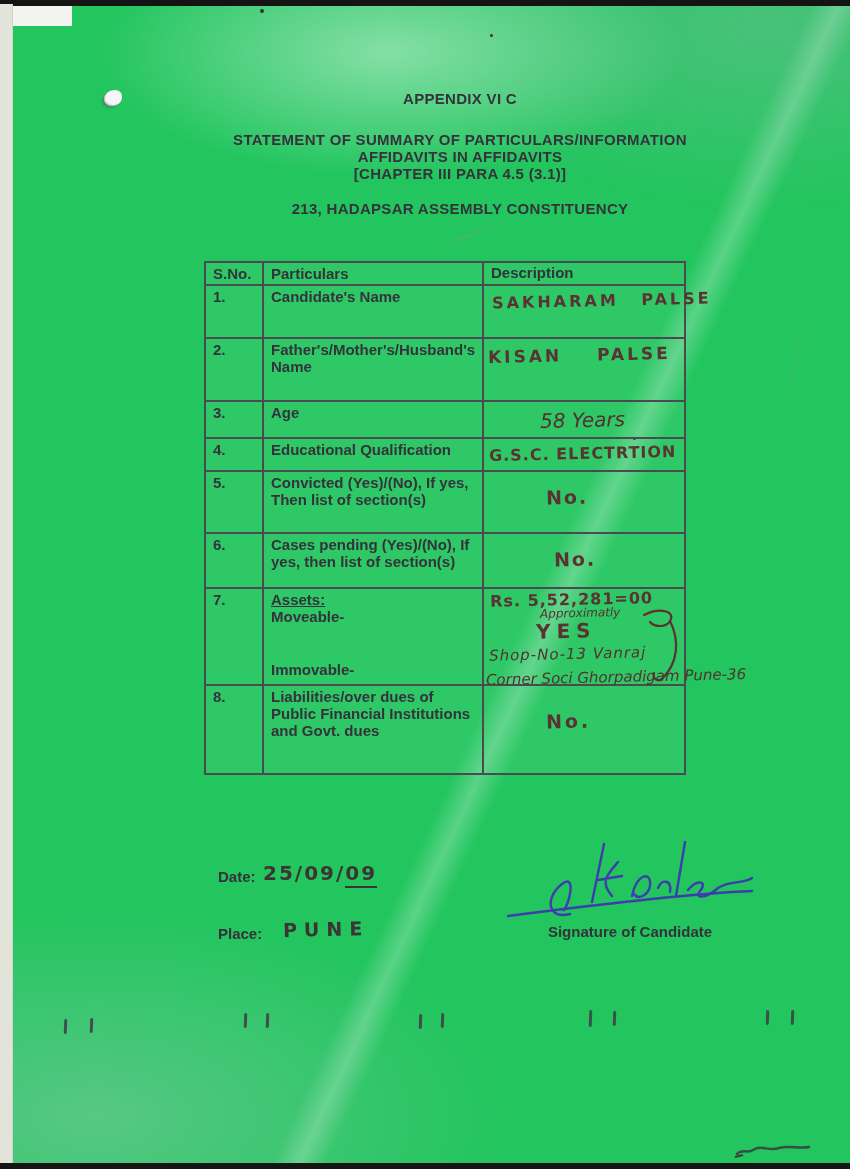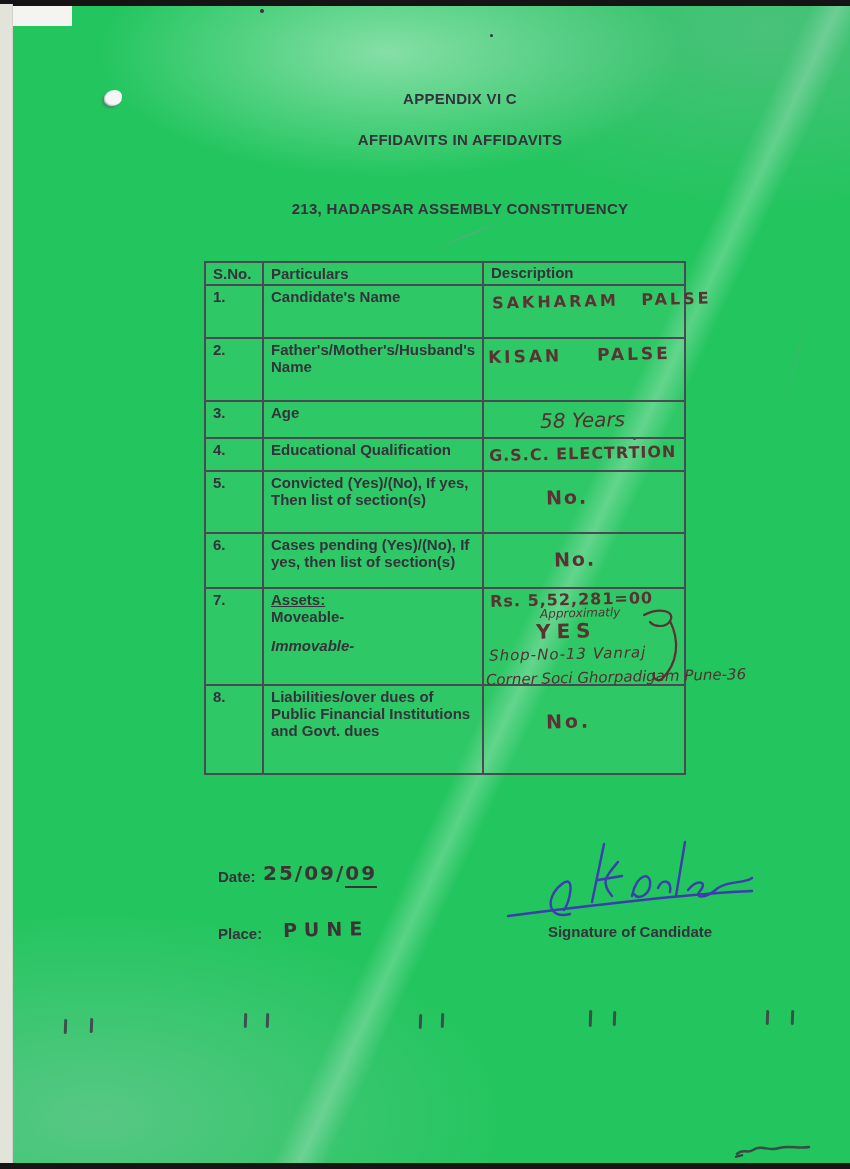--- a/index.html
+++ b/index.html
@@ -74,21 +74,23 @@
   <div class="paper-shade"></div>
   <div class="crease" style="left:468px;top:195px;width:2px;height:80px;transform:rotate(68deg);"></div>
   <div class="crease" style="left:795px;top:300px;width:2px;height:120px;transform:rotate(14deg);opacity:.5;"></div>
   <div class="smudge"></div>
   <div class="speck" style="left:260px;top:9px;width:4px;height:4px;"></div>
   <div class="speck" style="left:490px;top:34px;width:3px;height:3px;"></div>
   <div class="speck" style="left:633px;top:437px;width:3px;height:3px;"></div>
 
   <div class="hdr print" style="top:90px;">APPENDIX VI C</div>
   <div class="hdr print hdr-lines" style="top:131px;">
+    <div>STATEMENT OF SUMMARY OF PARTICULARS/INFORMATION</div>
     <div>AFFIDAVITS IN AFFIDAVITS</div>
+    <div>[CHAPTER III PARA 4.5 (3.1)]</div>
   </div>
   <div class="hdr print" style="top:200px;">213, HADAPSAR ASSEMBLY CONSTITUENCY</div>
 
   <div class="tbl">
 
     <div class="trow h-head">
       <div class="c1 print cell-print">S.No.</div>
       <div class="c2 print cell-print">Particulars</div>
       <div class="c3 print cell-print" style="padding:1px 0 0 7px;">Description</div>
     </div>
@@ -139,21 +141,21 @@
       <div class="c3">
         <span class="desc-line hw rot" style="left:70px;top:14px;font-size:19px;letter-spacing:2px;">No.</span>
       </div>
     </div>
 
     <div class="trow h-r7">
       <div class="c1 print cell-print">7.</div>
       <div class="c2 print cell-print">
         <div class="assets-label">Assets:</div>
         <div>Moveable-</div>
-        <div style="margin-top:12px;font-style:italic;">Immovable-</div>
+        <div style="margin-top:36px;">Immovable-</div>
       </div>
       <div class="c3" style="overflow:visible;">
         <span class="desc-line hw rot" style="left:6px;top:1px;font-size:16px;letter-spacing:1px;">Rs. 5,52,281=00</span>
         <span class="desc-line hw-cursive hw rot" style="left:56px;top:17px;font-size:12px;">Approximatly</span>
         <svg class="desc-line" style="left:158px;top:16px;" width="40" height="78" viewBox="0 0 40 78">
           <path d="M2,10 C18,2 34,6 28,16 C24,23 12,22 8,17 M28,16 C38,36 36,58 20,74 C16,77 10,74 12,68" fill="none" stroke="#5a3232" stroke-width="2.2" stroke-linecap="round"></path>
         </svg>
         <span class="desc-line hw rot" style="left:52px;top:30px;font-size:20px;letter-spacing:6px;">YES</span>
         <span class="desc-line hw hw-cursive rot" style="left:5px;top:56px;font-size:15px;letter-spacing:1px;">Shop-No-13 Vanraj</span>
         <span class="desc-line hw hw-cursive rot" style="left:2px;top:79px;font-size:15px;z-index:3;">Corner Soci Ghorpadigam Pune-36</span>

